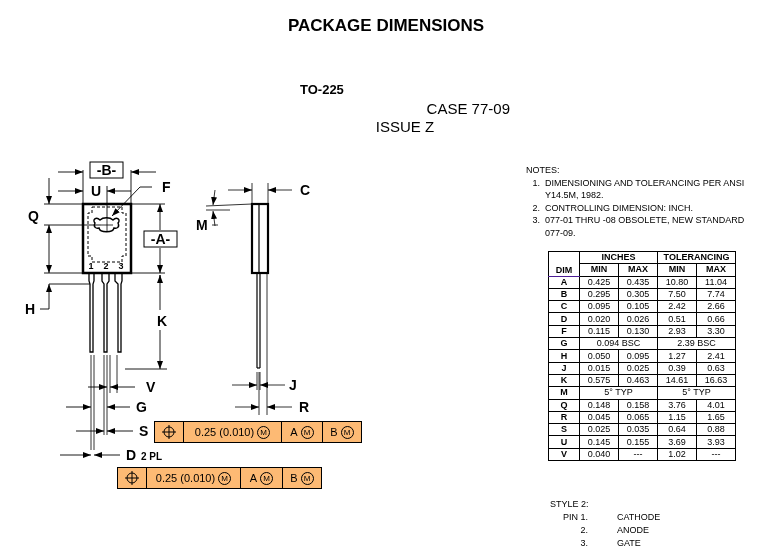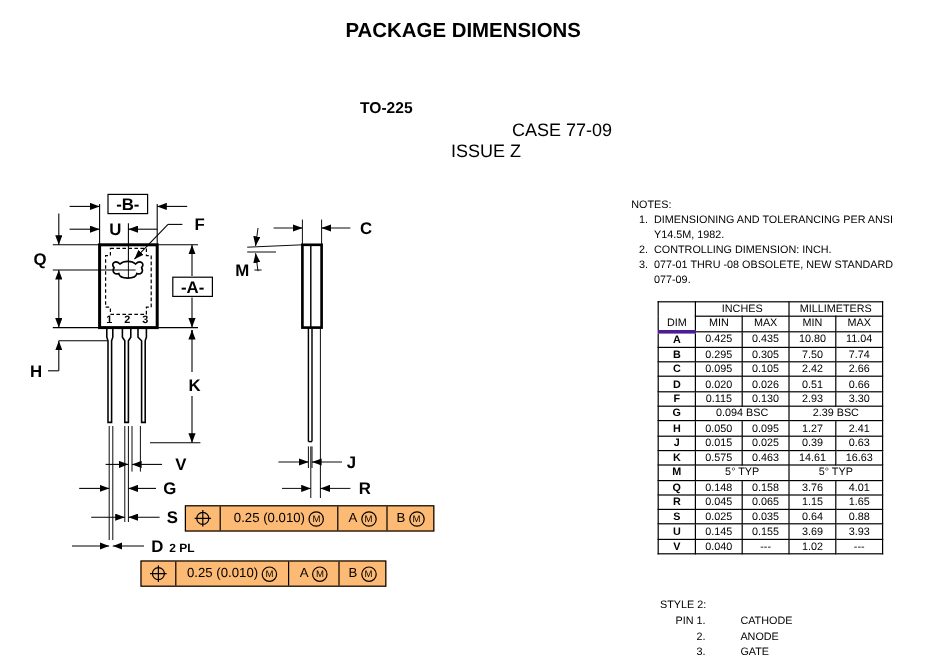--- a/index.html
+++ b/index.html
@@ -15,21 +15,21 @@
   svg text { font-family:"Liberation Sans", sans-serif; }
 
   #notes { left:526px; top:164px; font-size:9px; line-height:12.5px; }
   #notes .hdr { margin-bottom:0; }
   #notes .item { display:flex; }
   #notes .num { width:12px; text-align:right; margin-left:2px; margin-right:5px; }
   #notes .txt { width:215px; }
 
   table#dims { position:absolute; left:548px; top:251px; border-collapse:collapse; font-size:9px; }
   table#dims td, table#dims th { border:1px solid #000; padding:0; height:11.3px; line-height:11px; text-align:center; }
-  table#dims th { font-weight:normal; }
+  table#dims th { font-weight:bold; }
   table#dims td.dim { font-weight:bold; width:30px; }
   table#dims .w { width:38px; }
 
   #style { left:550px; top:498px; font-size:9px; line-height:13px; }
   #style .row { display:flex;gap:20px; }
   #style .pin { width:38px; text-align:right; margin-right:9px; }
 
   .fcf { position:absolute; display:flex; border:1px solid #000; height:20px; font-size:11px; background:#fdba74; }
   .fcf > div { border-right:1px solid #000; display:flex; align-items:center; justify-content:center; padding:0 5px; }
   .fcf > div:last-child { border-right:none; }
@@ -241,23 +241,23 @@
     </div>
   <div class="item">
       <span class="num">3.</span>
       <span class="txt">077-01 THRU -08 OBSOLETE, NEW STANDARD 077-09.</span>
     </div>
 </div>
 
 <table id="dims">
   <thead>
     <tr class="top">
-      <th rowspan="2" style="border-bottom:3px solid #4c1d95; vertical-align:bottom; width:30px;">DIM</th>
+      <th rowspan="2" style="border-bottom:1px solid #4c1d95; vertical-align:bottom; width:30px;">DIM</th>
       <th colspan="2">INCHES</th>
-      <th colspan="2">MILLIMETERS</th>
+      <th colspan="2">TOLERANCING</th>
     </tr>
     <tr>
       <th class="w">MIN</th>
       <th class="w">MAX</th>
       <th class="w">MIN</th>
       <th class="w">MAX</th>
     </tr>
   </thead>
   <tbody id="dims-body">
       <tr>

